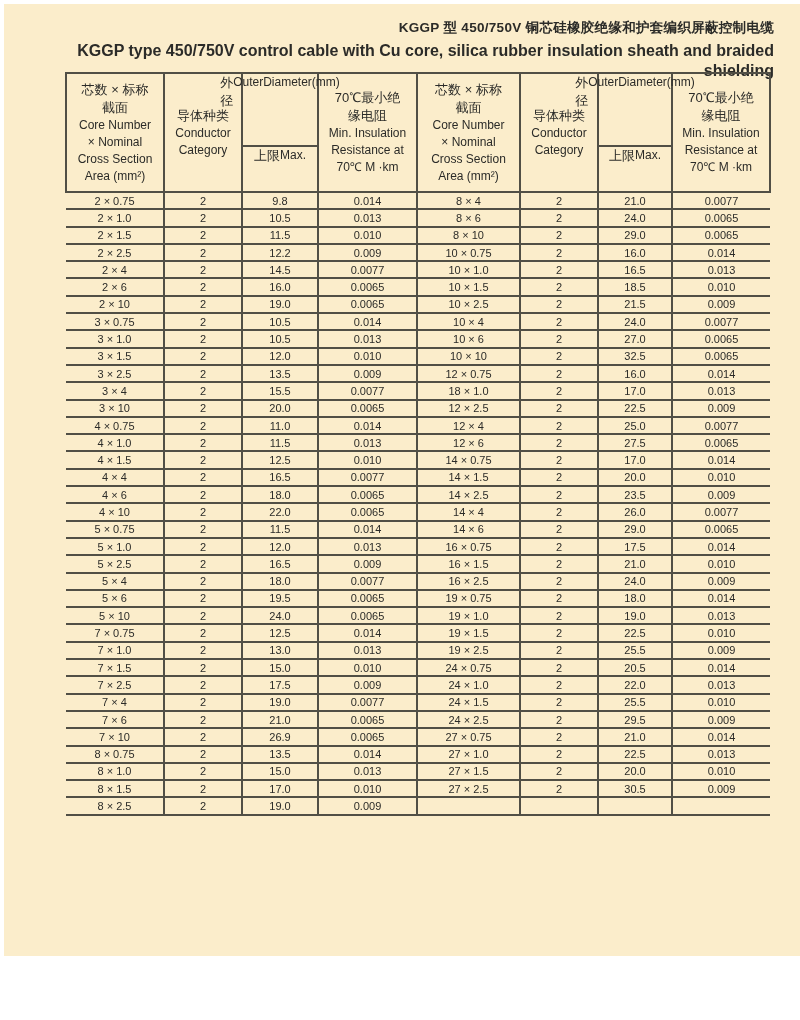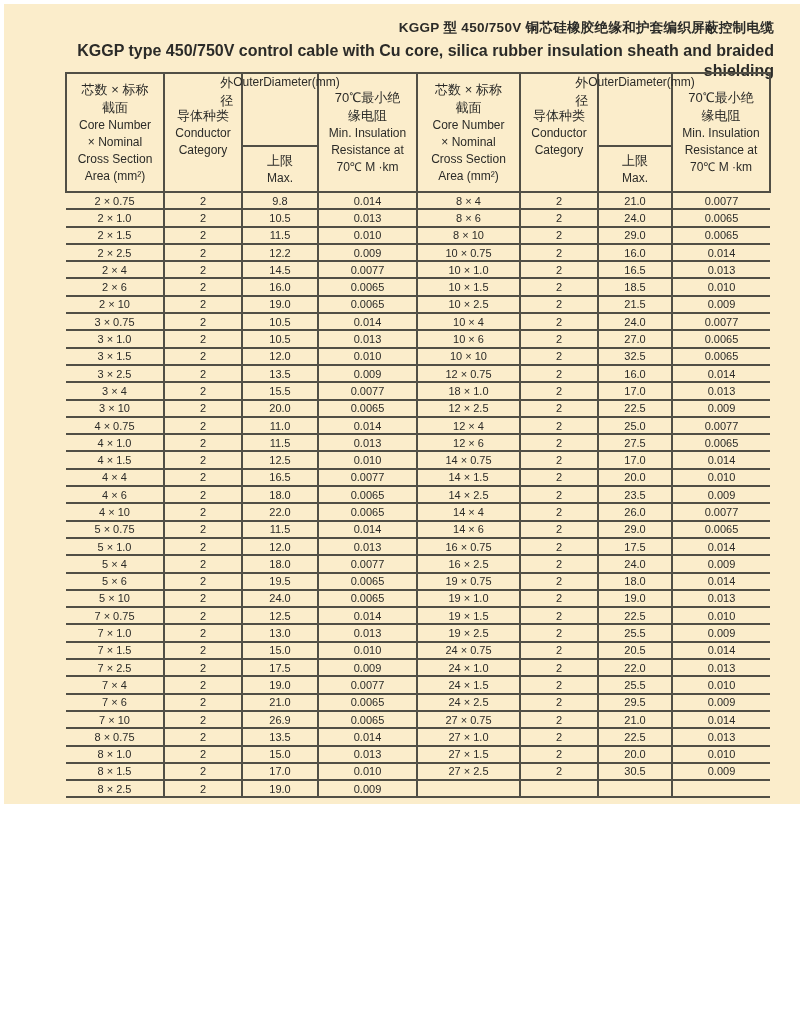--- a/index.html
+++ b/index.html
@@ -9,21 +9,21 @@
   }
   html,body{margin:0;padding:0;}
   body{
     width:800px;height:1020px;
     background:#FFFFFF;
     font-family:"Liberation Sans", sans-serif;
     color:var(--ink);
   }
   .page{
     position:relative;
-    width:796px;height:800px;
+    width:796px;height:952px;
     margin:4px 0 0 4px;
     background:var(--bg);
     overflow:hidden;
   }
   .titles{
     position:absolute;
     left:0;right:26px;top:14px;
     text-align:right;
   }
   .title-zh{
@@ -59,21 +59,21 @@
     padding:0;
     height:117px;
     font-weight:normal;
     vertical-align:middle;
     text-align:center;
   }
   .hd-zh{font-size:13px;line-height:18px;}
   .hd-en{font-size:12px;line-height:17px;}
   .hd-stack{display:flex;flex-direction:column;justify-content:center;height:100%;}
   .dia-top{height:71px;display:flex;flex-direction:row;justify-content:center;}
-  .dia-bottom{height:44px;border-top:2px solid var(--line);display:flex;flex-direction:column;justify-content:center;}
+  .dia-bottom{height:44px;border-top:2px solid var(--line);display:flex;flex-direction:row;justify-content:center;}
 
   tbody td{
     border-bottom:2px solid var(--line);
     height:15.3px;
     padding:0;
     font-size:11px;
     text-align:center;
     vertical-align:middle;
     white-space:nowrap;
     overflow:hidden;
@@ -388,20 +388,30 @@
           <td>5 × 1.0</td>
           <td>2</td>
           <td>12.0</td>
           <td>0.013</td>
           <td>16 × 0.75</td>
           <td>2</td>
           <td>17.5</td>
           <td>0.014</td>
         </tr>
         <tr>
+          <td>5 × 2.5</td>
+          <td>2</td>
+          <td>16.5</td>
+          <td>0.009</td>
+          <td>16 × 1.5</td>
+          <td>2</td>
+          <td>21.0</td>
+          <td>0.010</td>
+        </tr>
+        <tr>
           <td>5 × 4</td>
           <td>2</td>
           <td>18.0</td>
           <td>0.0077</td>
           <td>16 × 2.5</td>
           <td>2</td>
           <td>24.0</td>
           <td>0.009</td>
         </tr>
         <tr>

